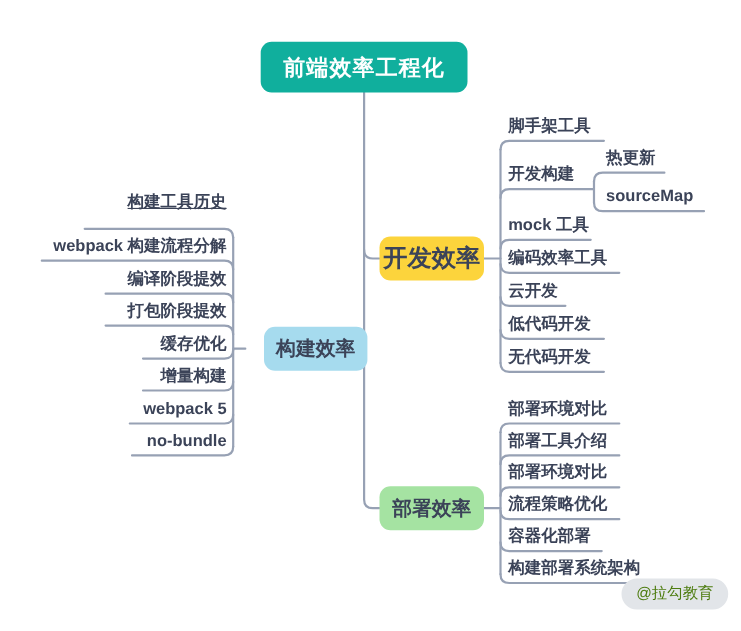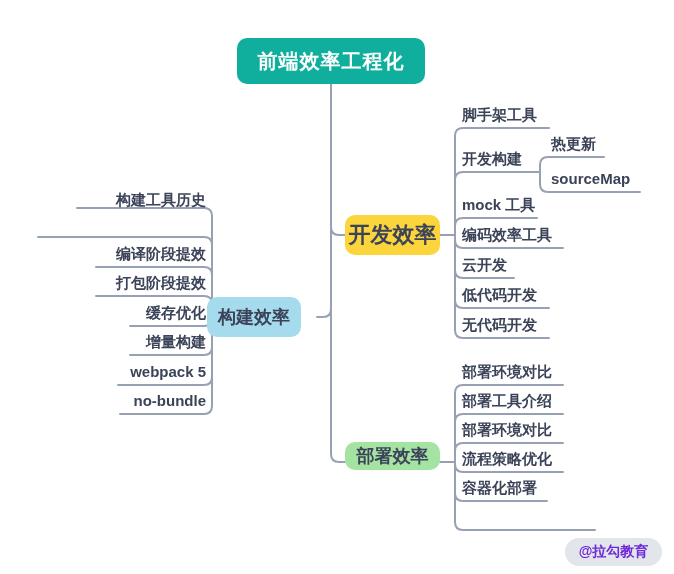--- a/index.html
+++ b/index.html
@@ -10,33 +10,33 @@
   .lines{position:absolute;left:0;top:0;}
   .topic{
     position:absolute;display:flex;align-items:center;justify-content:center;
     border-radius:10px;font-weight:700;color:#3b4358;box-sizing:border-box;cursor:default;
   }
   .topic.root{
     left:237px;top:38px;width:188px;height:46px;background:#10af9d;color:#ffffff;
     font-size:20px;letter-spacing:1px;
   }
   .topic.dev{left:345px;top:215px;width:95px;height:40px;background:#fcd43c;font-size:22px;}
-  .topic.build{left:207px;top:297px;width:94px;height:40px;background:#a6dbee;font-size:18px;}
-  .topic.deploy{left:345px;top:442px;width:95px;height:28px;background:#a5e3a2;font-size:18px;}
+  .topic.build{left:240px;top:297px;width:94px;height:40px;background:#a6dbee;font-size:18px;}
+  .topic.deploy{left:345px;top:442px;width:95px;height:40px;background:#a5e3a2;font-size:18px;}
   .leaf{
     position:absolute;height:24px;line-height:24px;font-size:15px;font-weight:700;
     color:#3b4358;white-space:nowrap;
   }
   .leaf.r{left:462px;}
   .leaf.l{right:468px;text-align:right;}
   .leaf.sub{left:551px;}
   .watermark{
-    position:absolute;left:565px;top:538px;width:97px;height:28px;border-radius:14px;
-    background:#e2e5e9;color:#6d28d9;font-size:14px;display:flex;align-items:center;
-    justify-content:center;font-weight:700;
+    position:absolute;left:565px;top:526px;width:97px;height:28px;border-radius:14px;
+    background:#e2e5e9;color:#4d7c0f;font-size:14px;display:flex;align-items:center;
+    justify-content:center;font-weight:400;
   }
 </style>
 </head>
 <body>
 
 <div class="canvas">
 
   <svg class="lines" width="674" height="574" viewBox="0 0 674 574" fill="none" stroke="#97a1b4" stroke-width="2" stroke-linecap="round">
 
     <path d="M331 84 L331 454 Q331 462 339 462 L345 462"></path>
@@ -86,29 +86,31 @@
   <div class="leaf r" style="top:103px;">脚手架工具</div>
   <div class="leaf r" style="top:147px;">开发构建</div>
   <div class="leaf sub" style="top:132px;">热更新</div>
   <div class="leaf sub" style="top:167px;">sourceMap</div>
   <div class="leaf r" style="top:223px;">编码效率工具</div>
   <div class="leaf r" style="top:193px;">mock 工具</div>
   <div class="leaf r" style="top:253px;">云开发</div>
   <div class="leaf r" style="top:283px;">低代码开发</div>
   <div class="leaf r" style="top:313px;">无代码开发</div>
 
-  <div class="leaf l" style="top:188px;">构建工具历史</div>
+  <div class="leaf l" style="top:172px;text-decoration:underline;">构建工具历史</div>
+  <div class="leaf l" style="top:212px;">webpack 构建流程分解</div>
   <div class="leaf l" style="top:242px;">编译阶段提效</div>
   <div class="leaf l" style="top:271px;">打包阶段提效</div>
   <div class="leaf l" style="top:301px;">缓存优化</div>
   <div class="leaf l" style="top:330px;margin-left:12px;">增量构建</div>
   <div class="leaf l" style="top:360px;">webpack 5</div>
   <div class="leaf l" style="top:389px;">no-bundle</div>
 
   <div class="leaf r" style="top:360px;">部署环境对比</div>
   <div class="leaf r" style="top:389px;">部署工具介绍</div>
   <div class="leaf r" style="top:418px;">部署环境对比</div>
   <div class="leaf r" style="top:447px;">流程策略优化</div>
   <div class="leaf r" style="top:476px;">容器化部署</div>
+  <div class="leaf r" style="top:505px;">构建部署系统架构</div>
 
   <div class="watermark">@拉勾教育</div>
 
 </div>
 
 </body></html>

